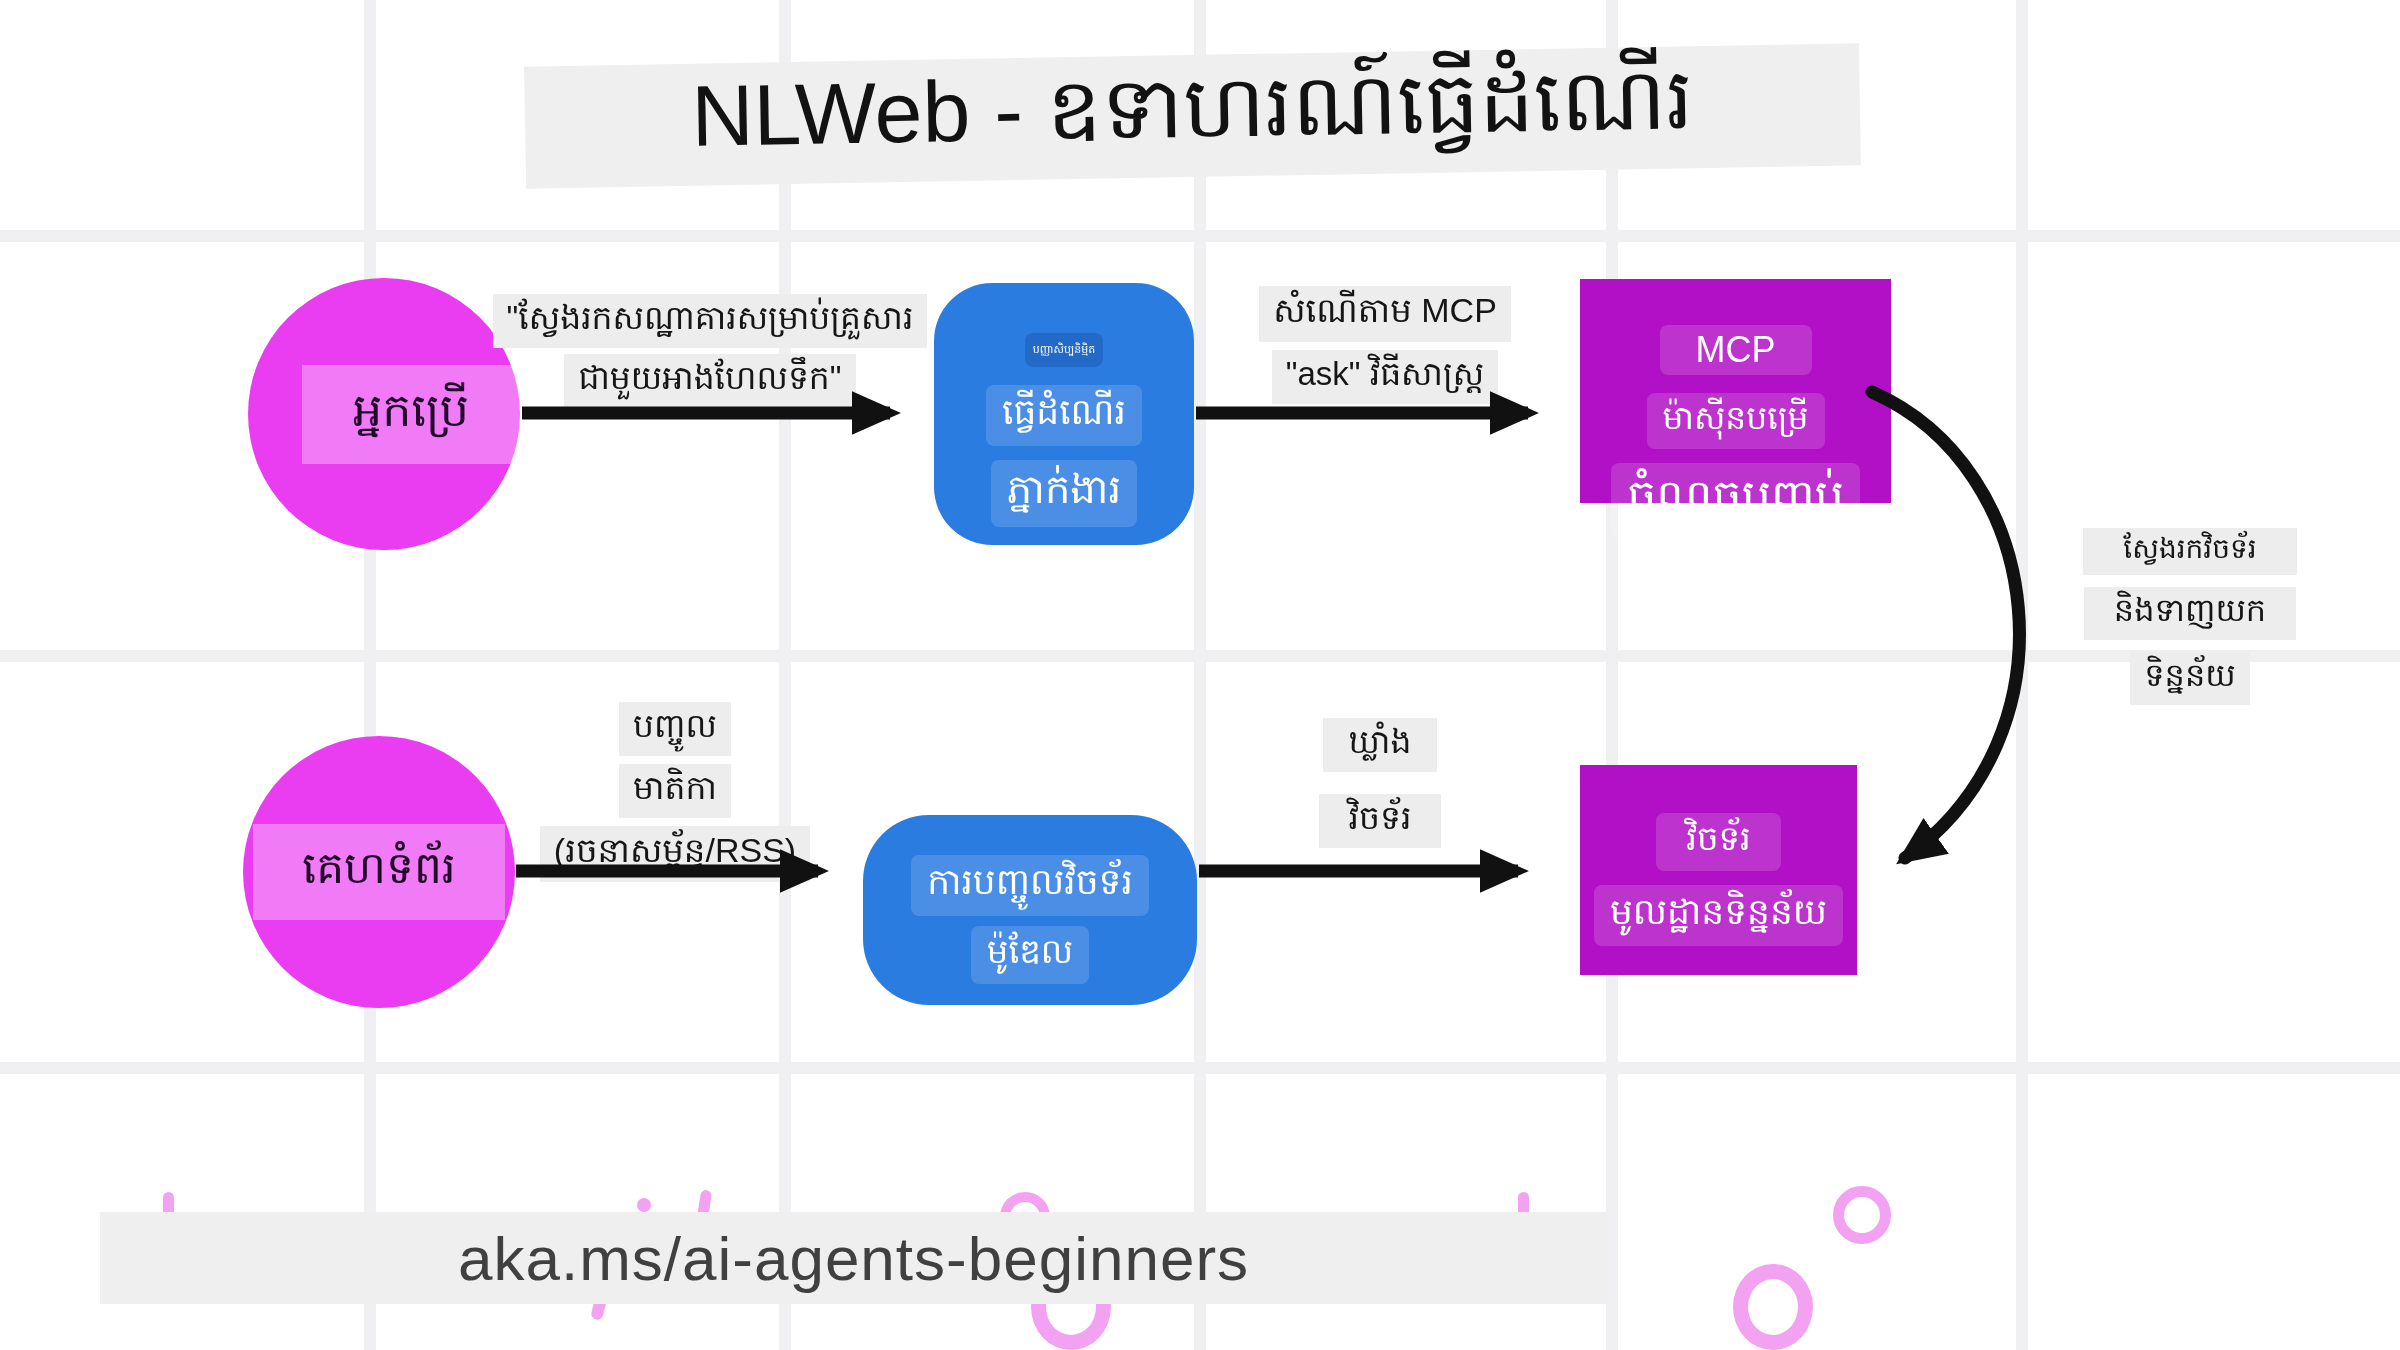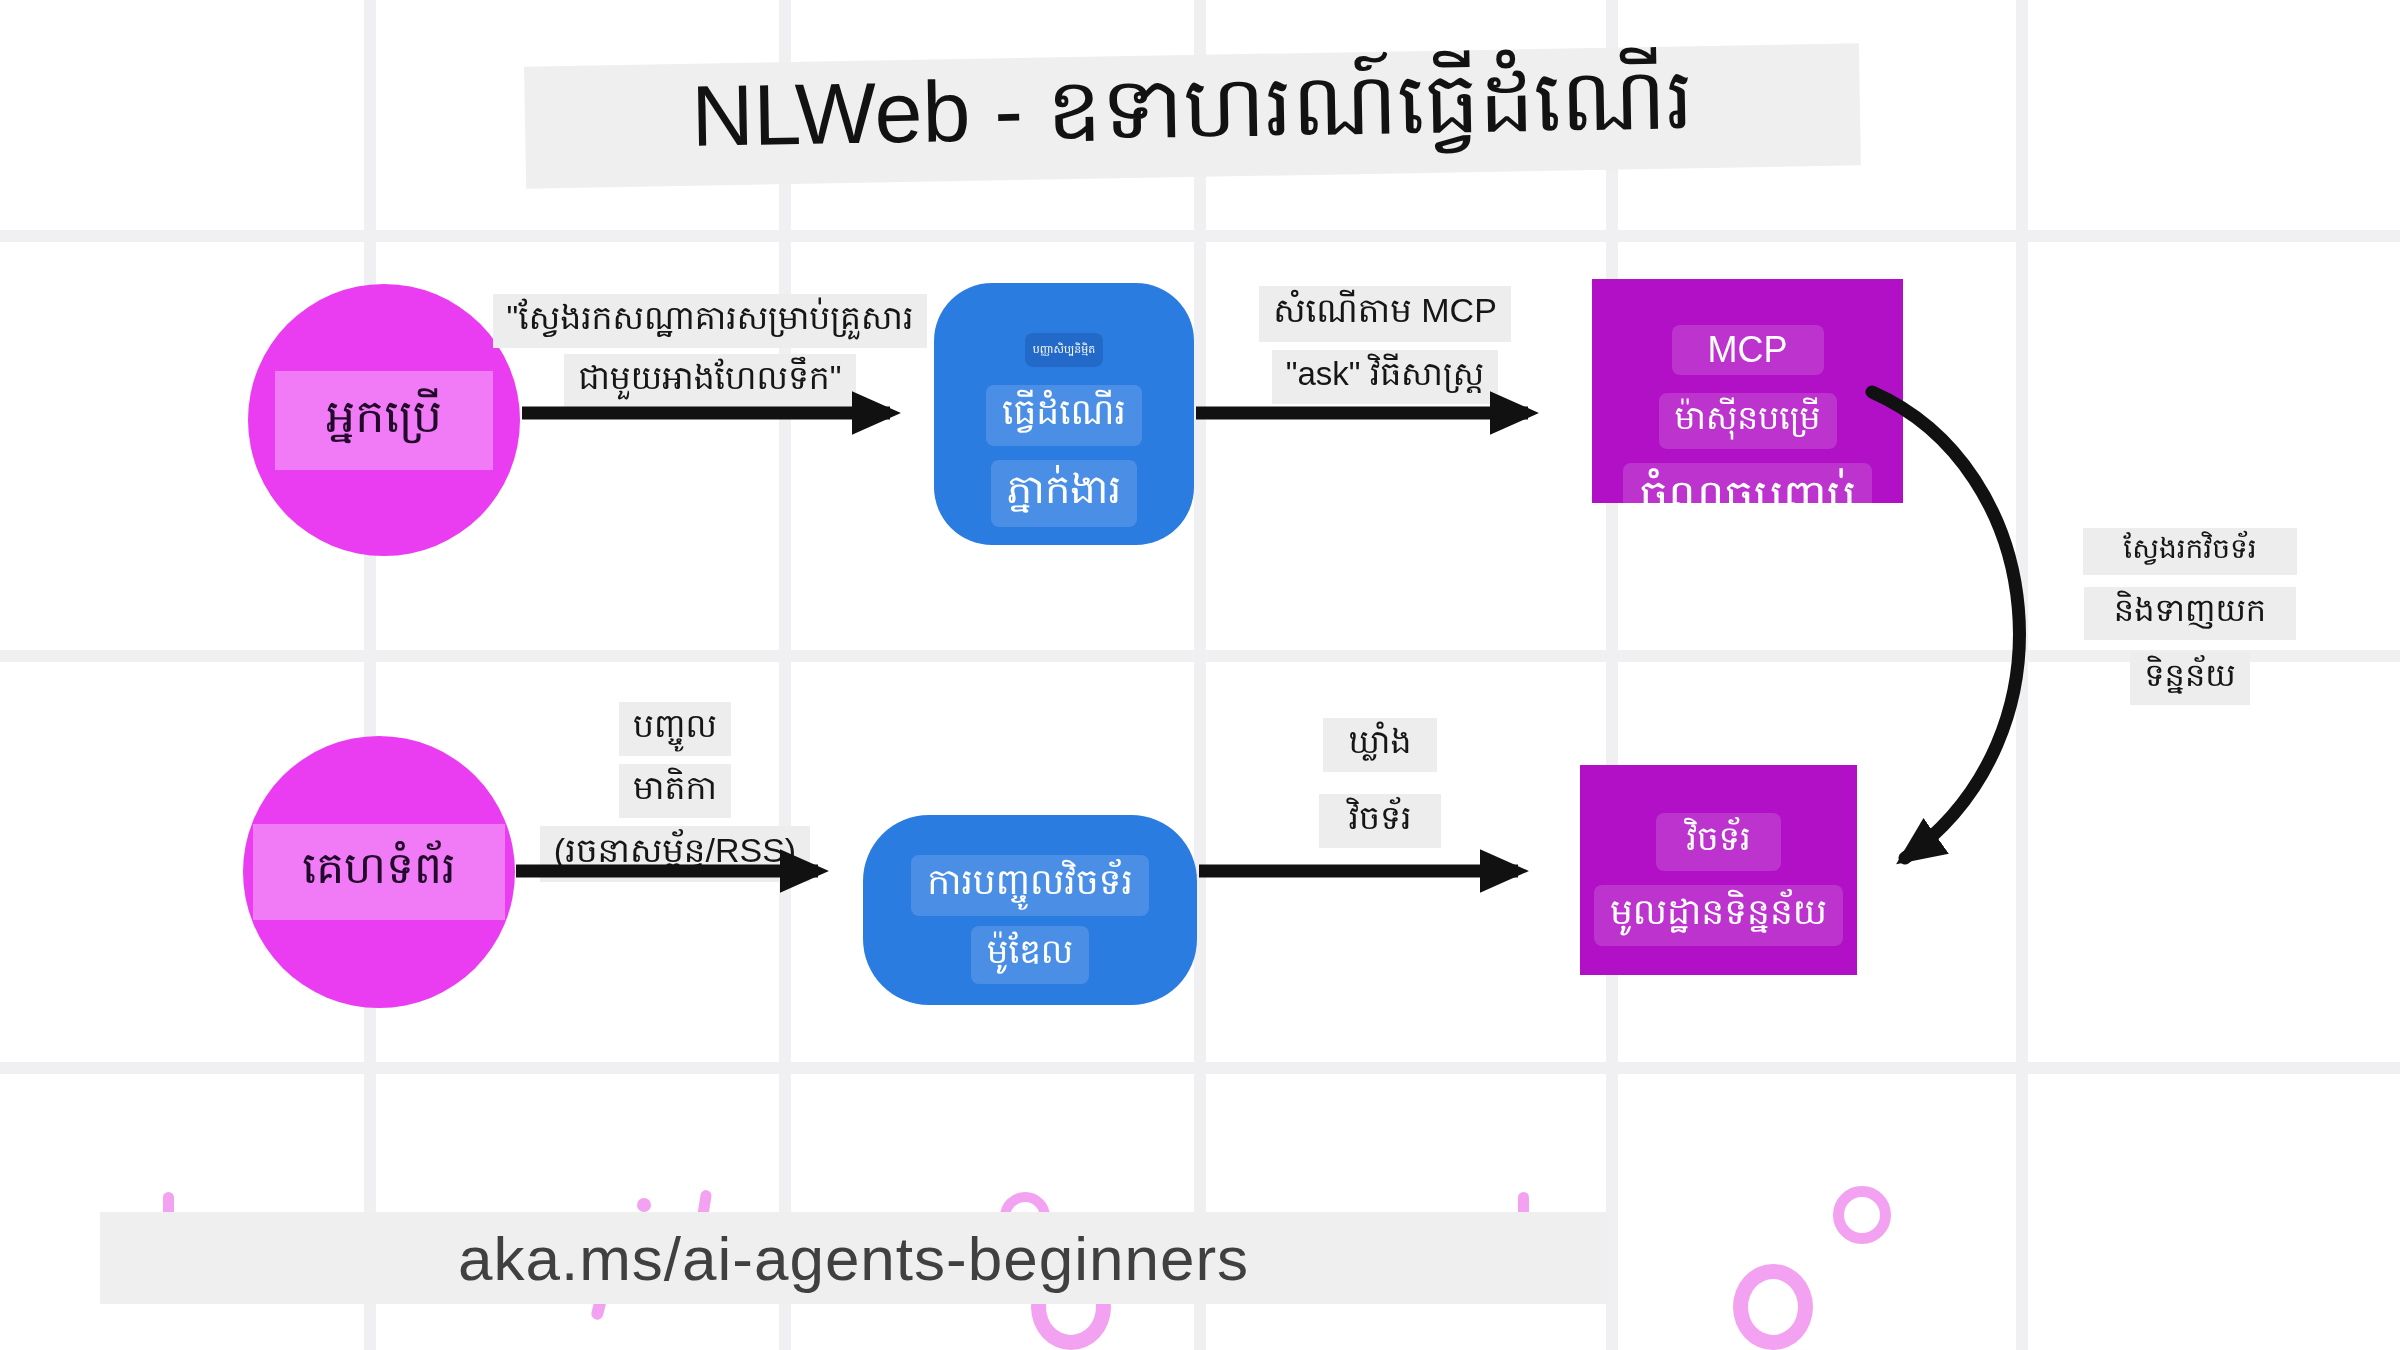--- a/index.html
+++ b/index.html
@@ -55,41 +55,41 @@
   <div class="gv" style="left:1606px"></div>
   <div class="gv" style="left:2016px"></div>
   <div class="gh" style="top:230px"></div>
   <div class="gh" style="top:650px"></div>
   <div class="gh" style="top:1062px"></div>
 
   <div class="title-banner">
     <div class="t">NLWeb - ឧទាហរណ៍ធ្វើដំណើរ</div>
   </div>
 
-  <div class="circle" style="left:248px;top:284px;width:272px;height:272px;">
+  <div class="circle" style="left:248px;top:278px;width:272px;height:272px;justify-content:flex-end;">
     <div class="strip" style="width:218px;padding:16px 0;font-size:46px;">អ្នកប្រើ</div>
   </div>
 
   <div class="lblgroup" style="left:490px;top:294px;width:440px;">
     <span class="lbl" style="font-size:33px;">"ស្វែងរកសណ្ឋាគារសម្រាប់គ្រួសារ</span>
     <span class="lbl" style="font-size:33px;margin-top:6px;">ជាមួយអាងហែលទឹក"</span>
   </div>
 
   <div class="bluebox" style="left:934px;top:283px;width:260px;height:262px;border-radius:58px;">
     <span class="chip" style="margin-top:50px;font-size:11px;padding:9px 8px;background:rgba(10,40,110,0.22);">បញ្ញាសិប្បនិម្មិត</span>
     <span class="chip" style="margin-top:18px;font-size:36px;">ធ្វើដំណើរ</span>
     <span class="chip" style="margin-top:14px;font-size:40px;">ភ្នាក់ងារ</span>
   </div>
 
   <div class="lblgroup" style="left:1235px;top:286px;width:300px;">
     <span class="lbl" style="font-size:34px;">សំណើតាម MCP</span>
     <span class="lbl" style="font-size:33px;margin-top:8px;">"ask" វិធីសាស្ត្រ</span>
   </div>
 
-  <div class="purplebox" style="left:1580px;top:279px;width:311px;height:224px;margin-left:12px;">
+  <div class="purplebox" style="left:1580px;top:279px;width:311px;height:224px;">
     <span class="chip" style="margin-top:46px;font-size:36px;padding:4px 36px;">MCP</span>
     <span class="chip" style="margin-top:18px;font-size:33px;">ម៉ាស៊ីនបម្រើ</span>
     <span class="chip" style="margin-top:14px;font-size:46px;">ចំណុចបញ្ចប់</span>
   </div>
 
   <div class="lblgroup" style="left:2030px;top:528px;width:320px;">
     <span class="lbl" style="font-size:28px;padding:3px 40px;">ស្វែងរកវិចទ័រ</span>
     <span class="lbl" style="font-size:32px;margin-top:12px;padding:3px 30px;">និងទាញយក</span>
     <span class="lbl" style="font-size:32px;margin-top:12px;">ទិន្នន័យ</span>
   </div>

